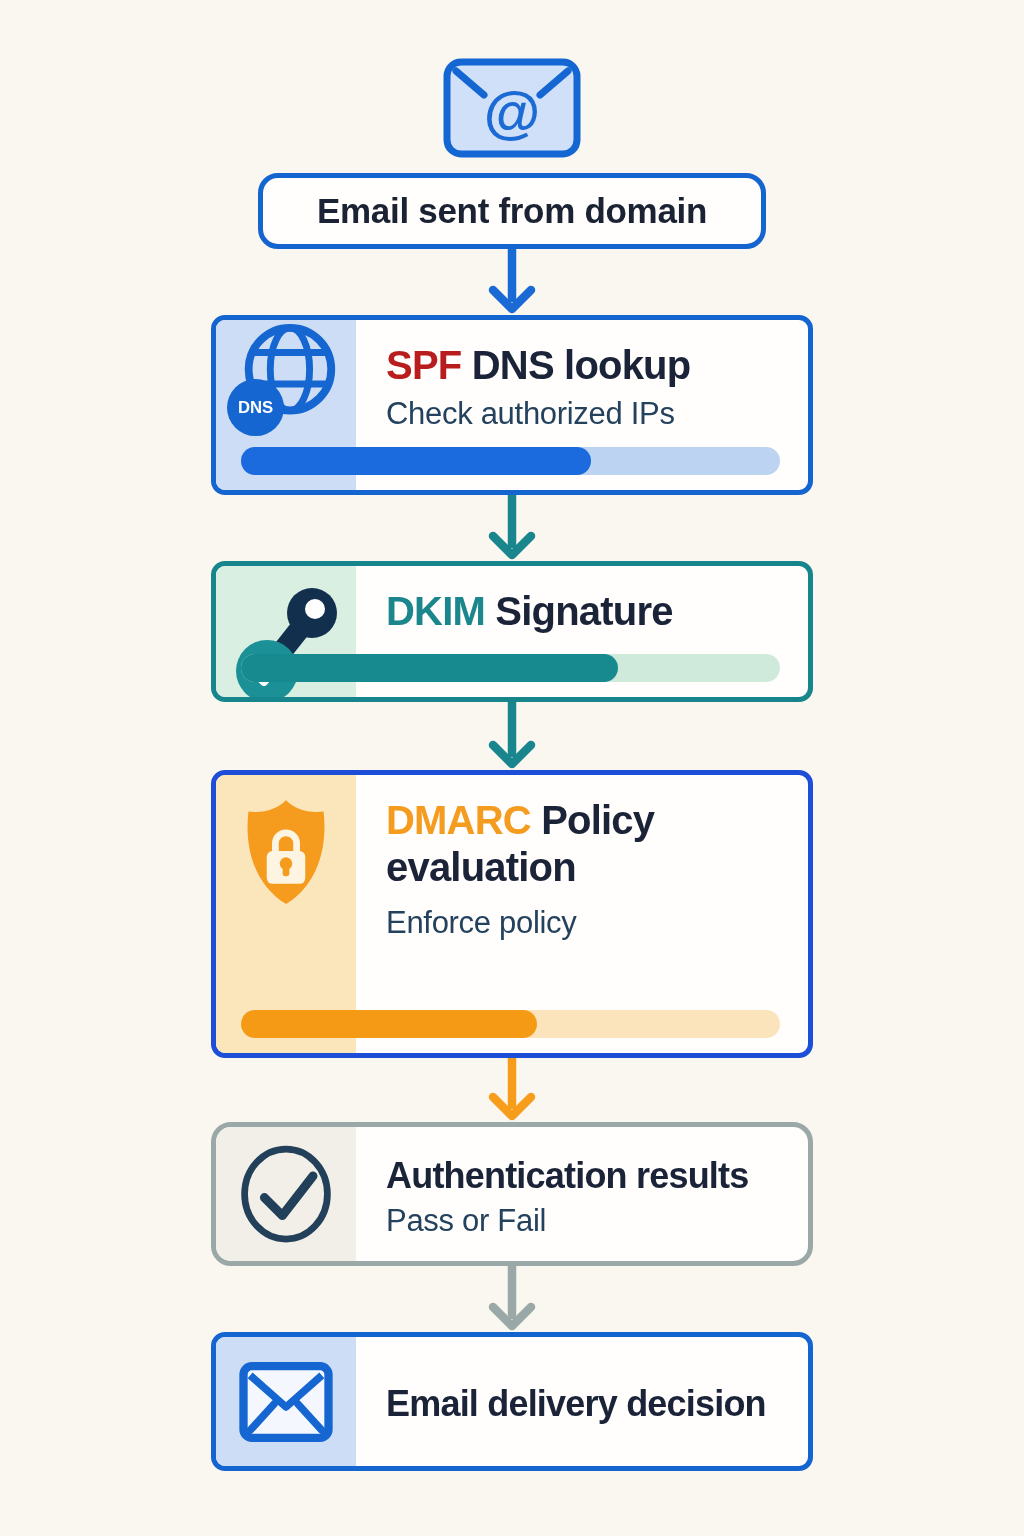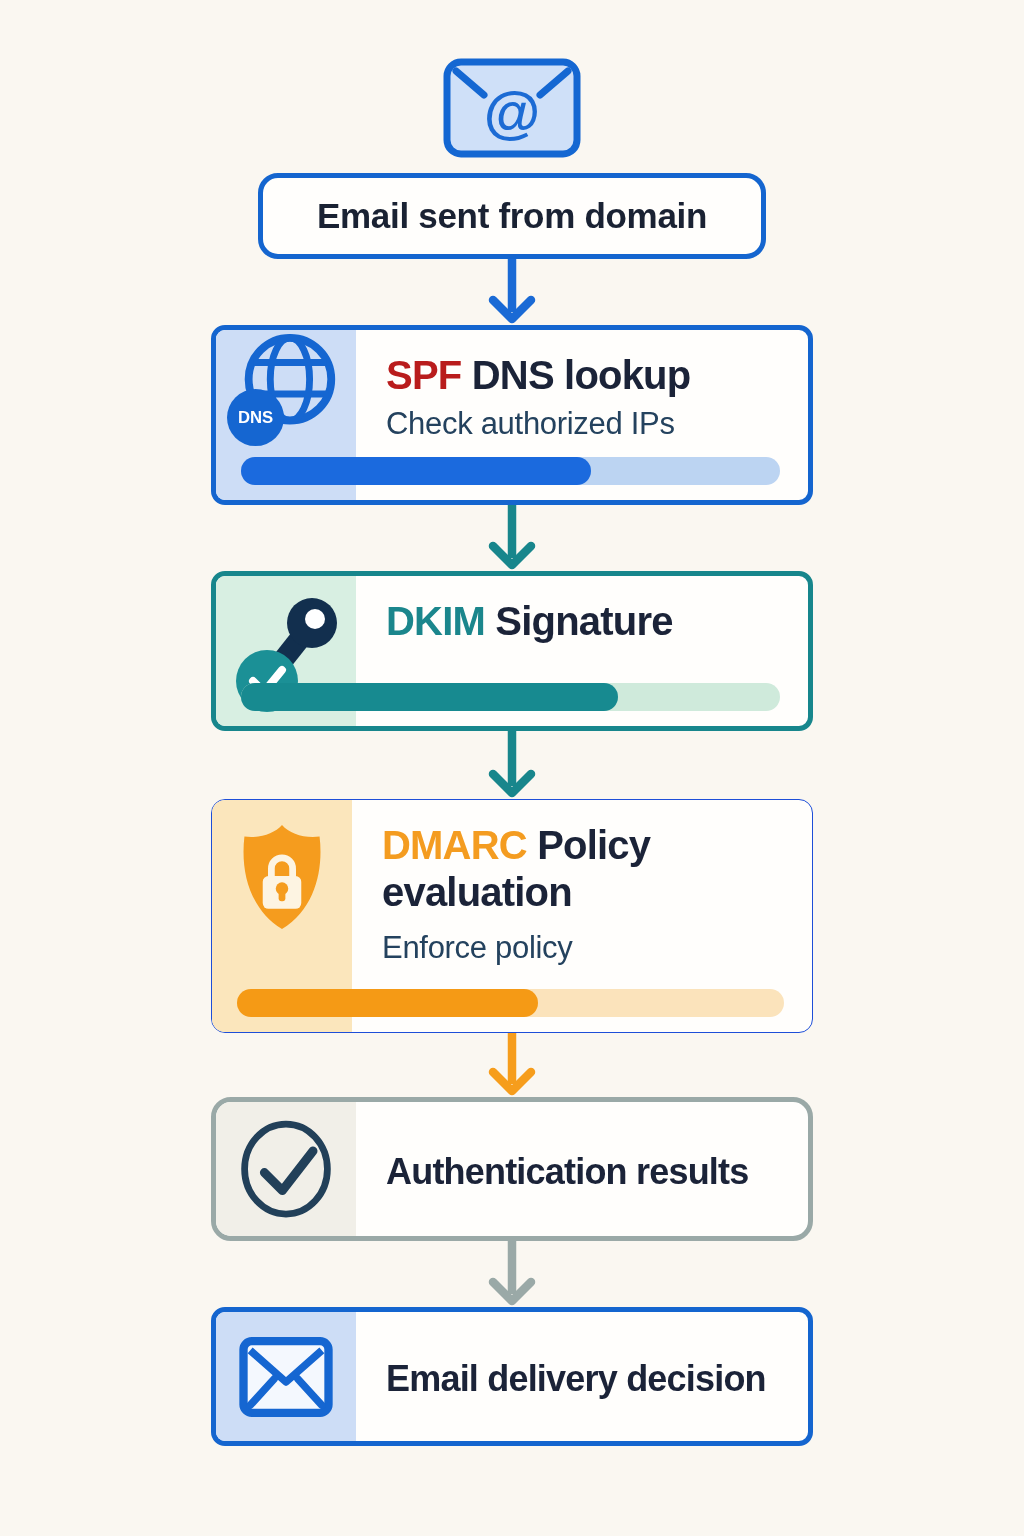--- a/index.html
+++ b/index.html
@@ -9,36 +9,36 @@
     width:1024px; height:1536px;
     background:#faf7f1;
     font-family:"Liberation Sans","DejaVu Sans",sans-serif;
     display:flex; flex-direction:column; align-items:center;
     padding-top:58px; overflow:hidden;
   }
   
   .envelope-top { width:140px; height:100px; flex:none; }
   
   .start-box {
-    margin-top:15px; width:508px; height:86px; flex:none;
+    margin-top:15px; width:508px; height:76px; flex:none;
     background:#fffefc; border:5px solid #1465cf; border-radius:20px;
     display:flex; align-items:center; justify-content:center;
     font-size:35px; font-weight:600; color:#1a2233; letter-spacing:-0.3px;
   }
   
   .arrow { display:block; flex:none; }
   
   .step {
     position:relative; width:602px; flex:none;
     background:#fffefc; border-radius:14px;
     display:flex; overflow:hidden;
   }
   .step-spf      { height:180px; border:5px solid #1465cf; }
-  .step-dkim     { height:160px; border:5px solid #17868c; }
-  .step-dmarc    { height:234px; border:1px solid #1d4ed8; }
+  .step-dkim     { height:141px; border:5px solid #17868c; }
+  .step-dmarc    { height:288px; border:5px solid #1d4ed8; }
   .step-auth     { height:144px; border:5px solid #9aa9a7; border-radius:20px; }
   .step-delivery { height:139px; border:5px solid #1465cf; }
   .panel { width:140px; flex:none; display:flex; justify-content:center; align-items:flex-start; }
   .step-spf  .panel { background:#cdddf6; }
   .step-dkim .panel { background:#d8efe2; padding-top:14px; }
   .step-dmarc .panel{ background:#fbe6bc; padding-top:18px; }
   .step-auth .panel { background:#f1efe8; align-items:center; padding-top:0; }
   .step-delivery .panel { background:#cdddf6; align-items:center; padding-top:0; }
   .content { flex:1; padding:22px 0 0 30px; }
   .step-auth .content, .step-delivery .content {
@@ -159,20 +159,21 @@
 
   <div class="step step-auth">
     <div class="panel">
       <svg width="108" height="112" viewBox="0 0 120 124">
         <ellipse cx="60" cy="62" rx="46" ry="50" stroke="#224059" stroke-width="7.5" fill="none"></ellipse>
         <path d="M36 66 L56 86 L90 42" stroke="#224059" stroke-width="10" fill="none" stroke-linecap="round" stroke-linejoin="round"></path>
       </svg>
     </div>
     <div class="content">
       <div class="title"><span>Authentication results</span></div>
+      <div class="subtitle">Pass or Fail</div>
     </div>
   </div>
 
   <svg class="arrow" width="60" height="66" viewBox="0 0 60 66">
     <line x1="30" y1="0" x2="30" y2="53" stroke="#9aa9a7" stroke-width="8.5"></line>
     <polyline points="11,41 30,60 49,41" stroke="#9aa9a7" stroke-width="8.5" fill="none" stroke-linecap="round" stroke-linejoin="round"></polyline>
   </svg>
 
   <div class="step step-delivery">
     <div class="panel">

